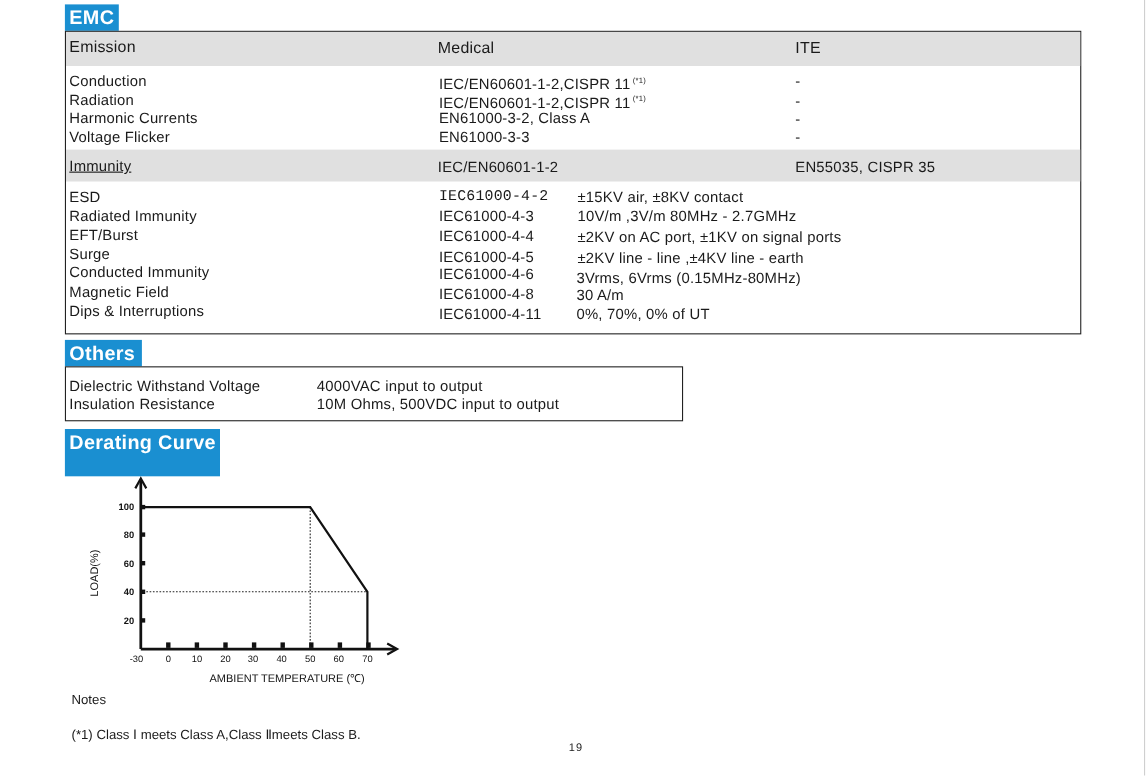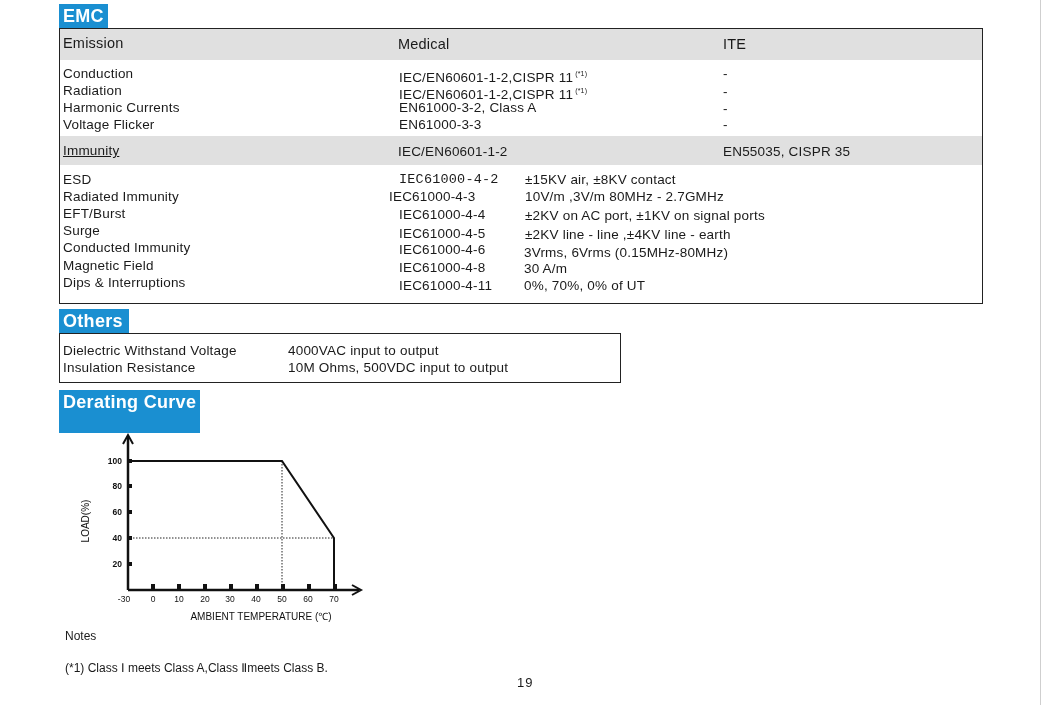--- a/index.html
+++ b/index.html
@@ -7,21 +7,21 @@
          font-family:"Liberation Sans", sans-serif; color:#1a1a1a; }
   .edge { position:absolute; left:1040px; top:0; width:1px; height:705px; background:#cfcfcf; }
   .sec-title { position:absolute; background:#1a8fd1; color:#fff; font-weight:bold;
                font-size:18px; line-height:24px; padding:0 4px; letter-spacing:0.3px; }
   .box { position:absolute; border:1px solid #222; box-sizing:border-box; }
   .band { position:absolute; left:0; right:0; background:#e0e0e0; }
   .t { position:absolute; font-size:13.5px; line-height:17px; white-space:nowrap; letter-spacing:0.2px; }
   .hdr { font-size:14.5px; }
   sup.fn { font-size:7px; vertical-align:6px; margin-left:2px; }
   .notes { position:absolute; font-size:12px; line-height:16px; white-space:nowrap; }
-  .pagenum { position:absolute; left:517px; top:675px; font-size:13px; letter-spacing:1px; }
+  .pagenum { position:absolute; left:517px; top:675px; font-size:10px; letter-spacing:1px; }
   svg text { font-family:"Liberation Sans", sans-serif; }
 </style>
 </head>
 <body>
 
 <div class="edge"></div>
 
 <div class="sec-title" style="left:59px;top:4px;height:24px;">EMC</div>
 
 <div class="box" style="left:59px;top:28px;width:924px;height:276px;">
@@ -51,21 +51,21 @@
 
 <span class="t" style="left:63px;top:142px;text-decoration:underline;">Immunity</span>
 <span class="t" style="left:398px;top:143px;">IEC/EN60601-1-2</span>
 <span class="t" style="left:723px;top:143px;">EN55035, CISPR 35</span>
 
 <span class="t" style="left:63px;top:171px;">ESD</span>
 <span class="t" style="left:399px;top:171px;font-family:Liberation Mono, monospace;">IEC61000-4-2</span>
 <span class="t" style="left:525px;top:171px;">±15KV air, ±8KV contact</span>
 
 <span class="t" style="left:63px;top:188px;">Radiated Immunity</span>
-<span class="t" style="left:389px;top:188px;text-align:right;">IEC61000-4-3</span>
+<span class="t" style="left:399px;top:188px;text-align:right;">IEC61000-4-3</span>
 <span class="t" style="left:525px;top:188px;">10V/m ,3V/m 80MHz - 2.7GMHz</span>
 
 <span class="t" style="left:63px;top:205px;">EFT/Burst</span>
 <span class="t" style="left:399px;top:206px;">IEC61000-4-4</span>
 <span class="t" style="left:525px;top:207px;">±2KV on AC port, ±1KV on signal ports</span>
 
 <span class="t" style="left:63px;top:222px;">Surge</span>
 <span class="t" style="left:399px;top:225px;">IEC61000-4-5</span>
 <span class="t" style="left:525px;top:226px;">±2KV line - line ,±4KV line - earth</span>
 

